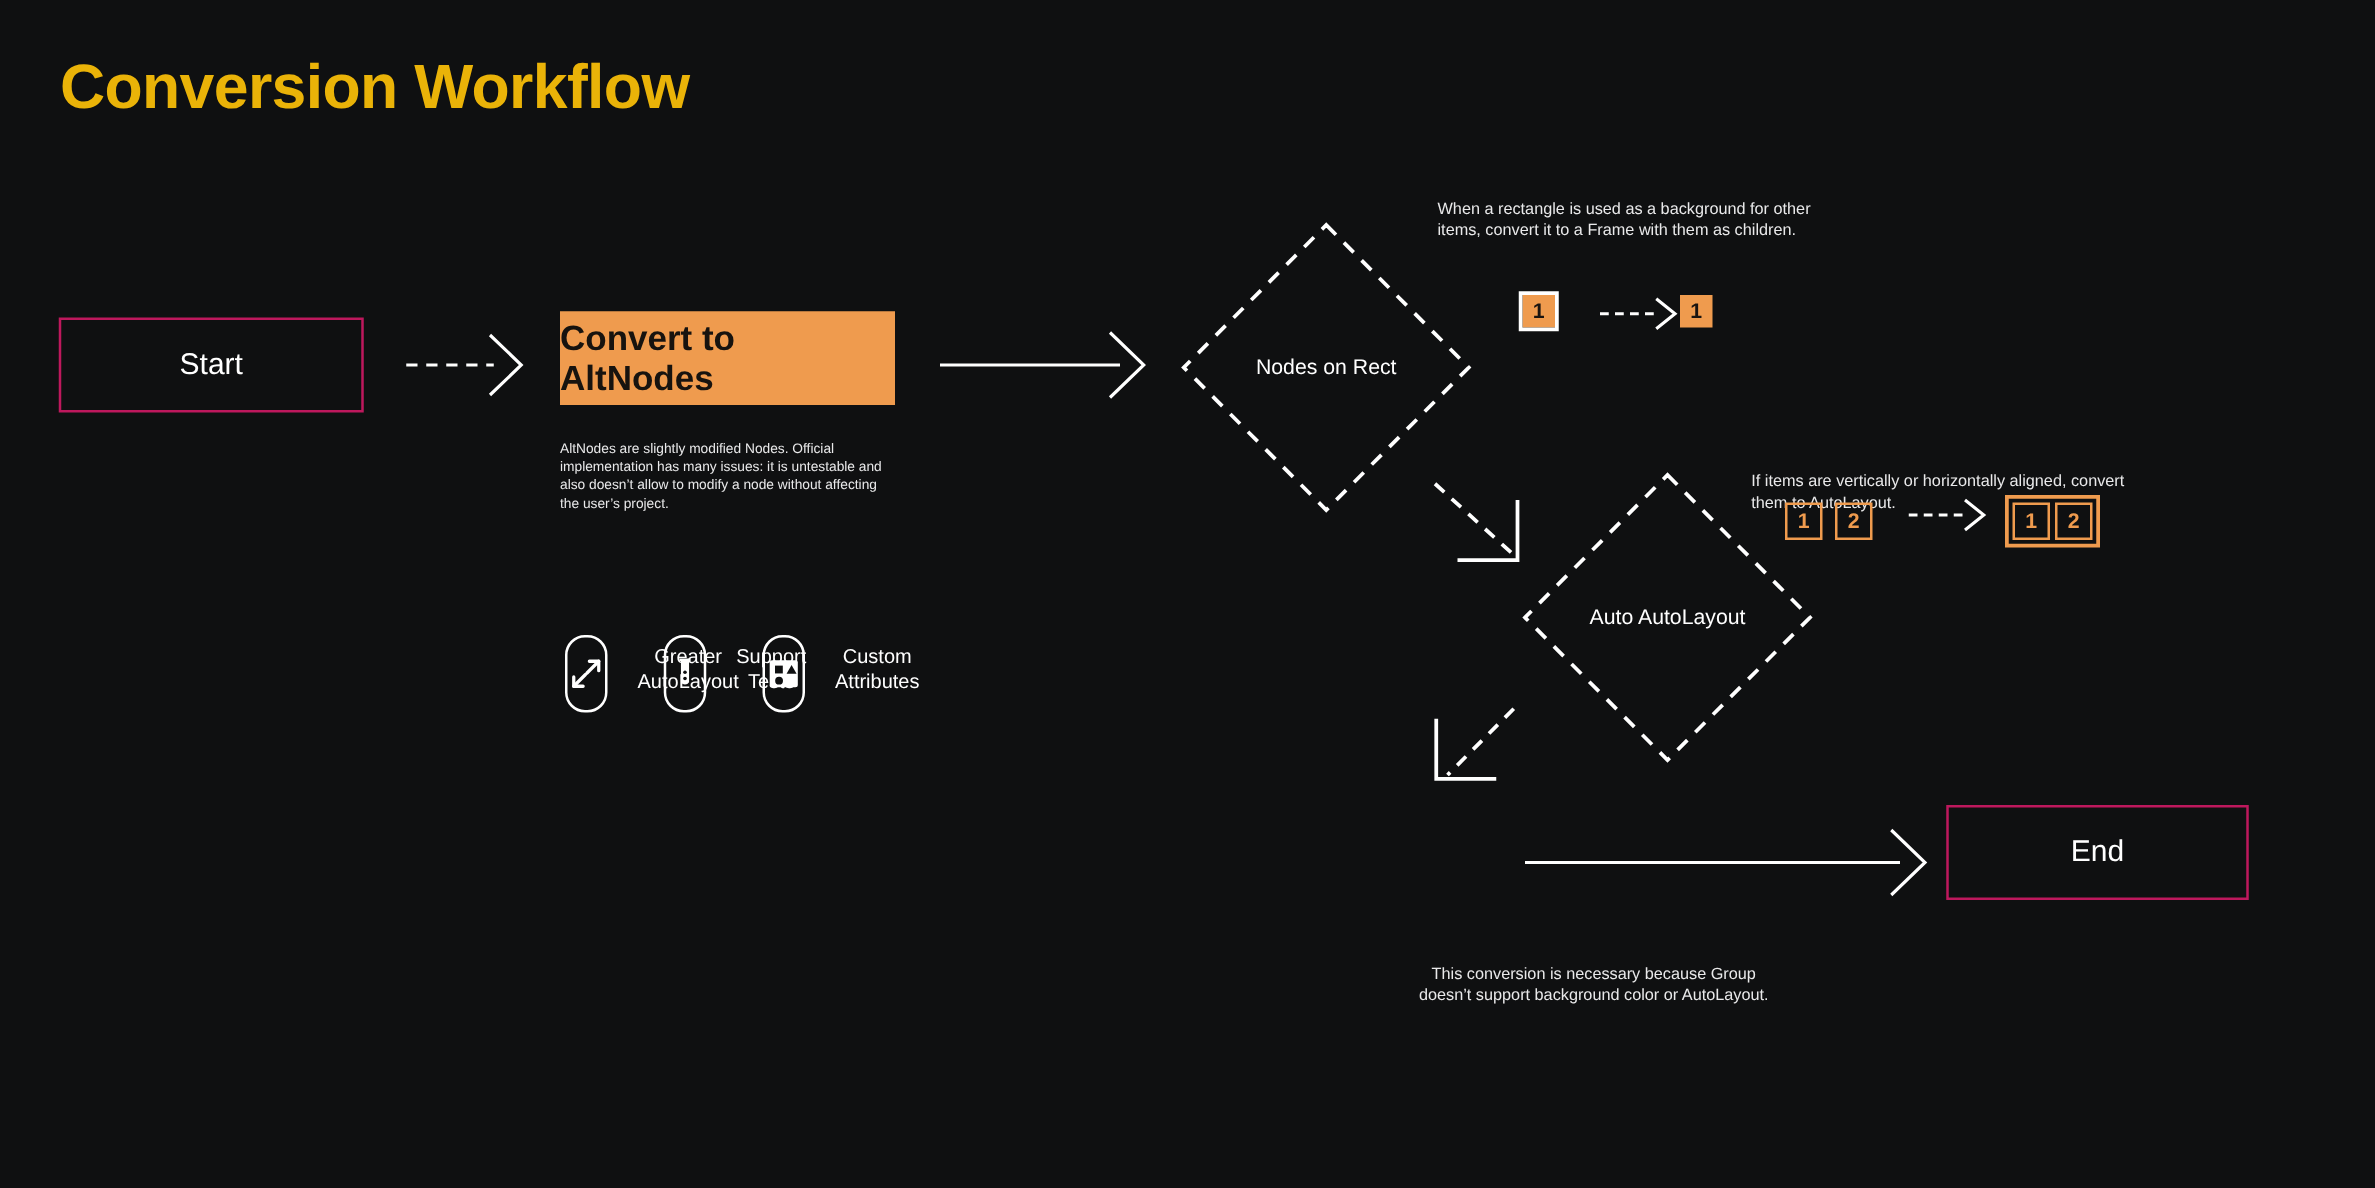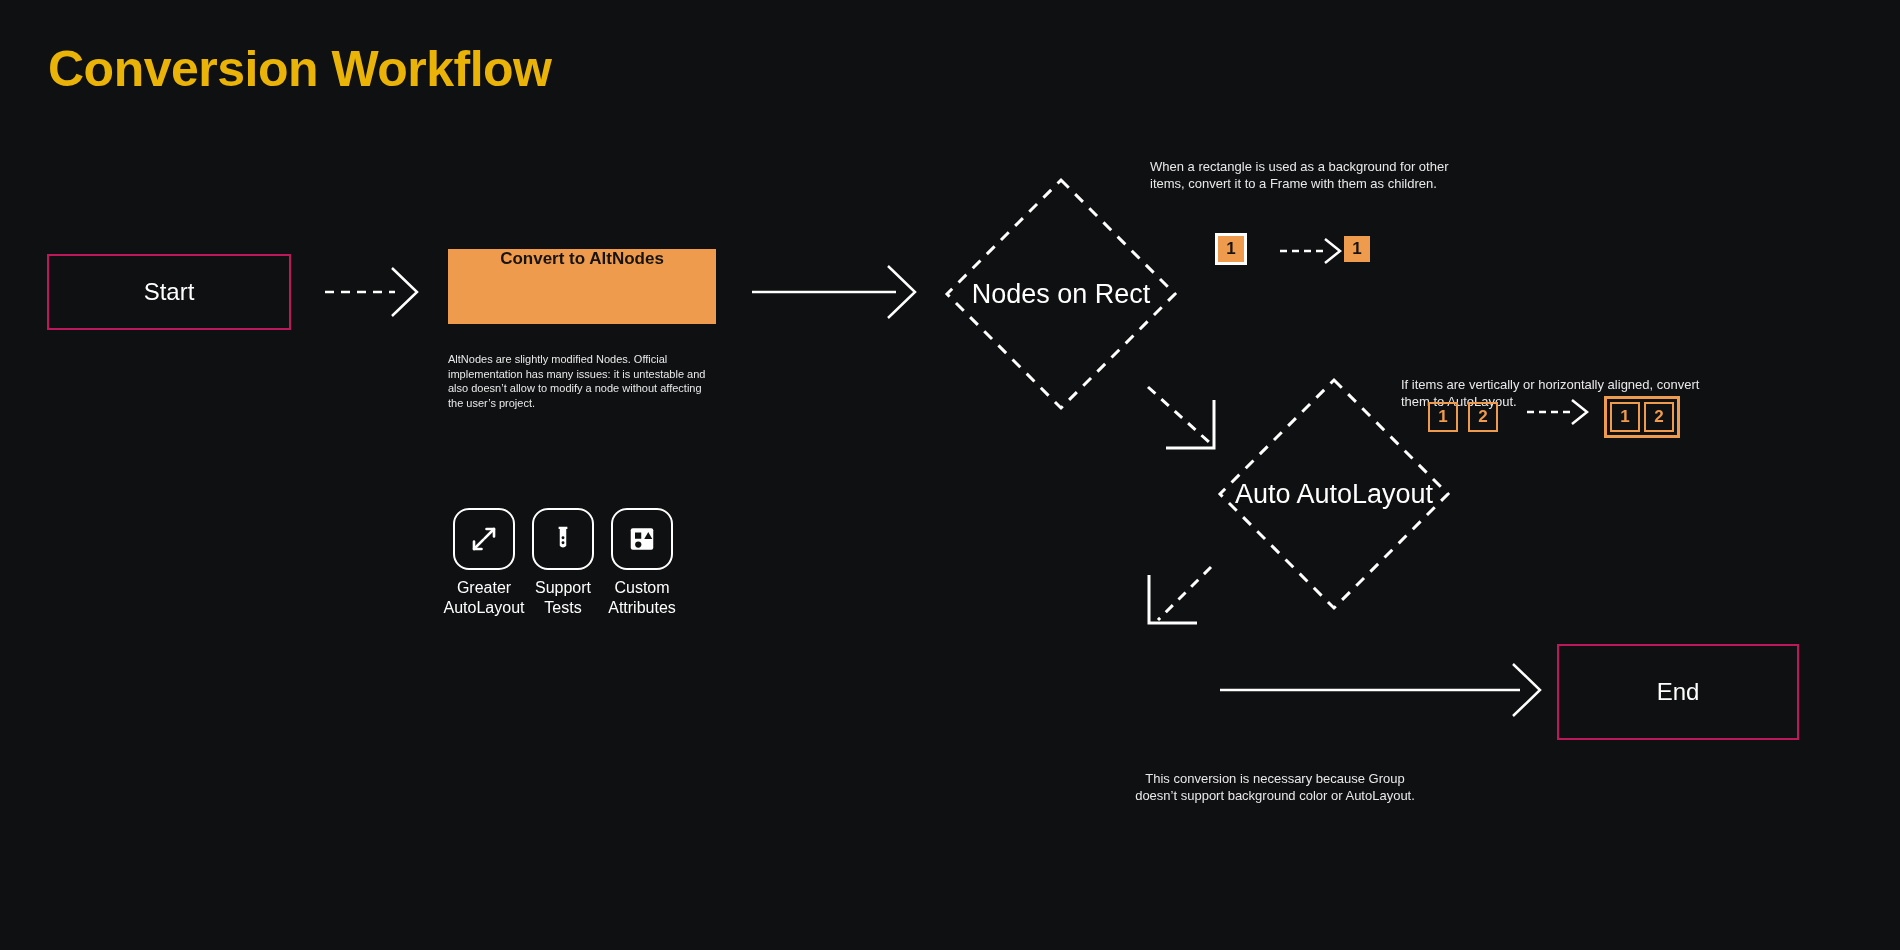--- a/index.html
+++ b/index.html
@@ -30,50 +30,50 @@
     position: absolute;
     border: 2px solid #be185d;
     display: flex;
     align-items: center;
     justify-content: center;
     color: #ffffff;
     font-size: 24px;
     background: transparent;
   }
   .node-start { left: 47px; top: 254px; width: 244px; height: 76px; }
-  .node-end   { left: 1557px; top: 644px; width: 242px; height: 96px; }
+  .node-end   { left: 1557px; top: 644px; width: 242px; height: 76px; }
 
   .node-orange {
     position: absolute;
     left: 448px; top: 249px; width: 268px; height: 75px;
     background: #ef9b4e;
     color: #17130f;
     display: flex;
-    align-items: flex-start;
-    justify-content: center;
-    font-size: 17px;
+    align-items: center;
+    justify-content: center;
+    font-size: 28px;
     font-weight: bold;
   }
 
   
   .diamond-wrap {
     position: absolute;
     display: flex;
     align-items: center;
     justify-content: center;
   }
   .diamond-shape {
     position: absolute;
     left: 0; top: 0;
     width: 100%; height: 100%;
   }
   .diamond-label {
     position: relative;
     color: #ffffff;
-    font-size: 27px;
+    font-size: 17px;
     white-space: nowrap;
     z-index: 2;
   }
   .dia-nodes-rect { left: 943px; top: 176px; width: 236px; height: 236px; }
   .dia-autolayout { left: 1216px; top: 376px; width: 236px; height: 236px; }
   .dia-group      { left: 943px; top: 576px; width: 236px; height: 236px; }
 
   
   .desc-alt {
     position: absolute;
@@ -86,22 +86,22 @@
   
   .features {
     position: absolute;
     left: 452px; top: 508px;
     display: flex;
     gap: 15px;
   }
   .feature {
     width: 64px;
     display: flex;
-    flex-direction: column;
-    align-items: center;
+    flex-direction: row;
+    gap: 24px;
   }
   .feature-icon {
     width: 62px; height: 62px;
     border: 2px solid #ffffff;
     border-radius: 16px;
     display: flex;
     align-items: center;
     justify-content: center;
   }
   .feature-label {

